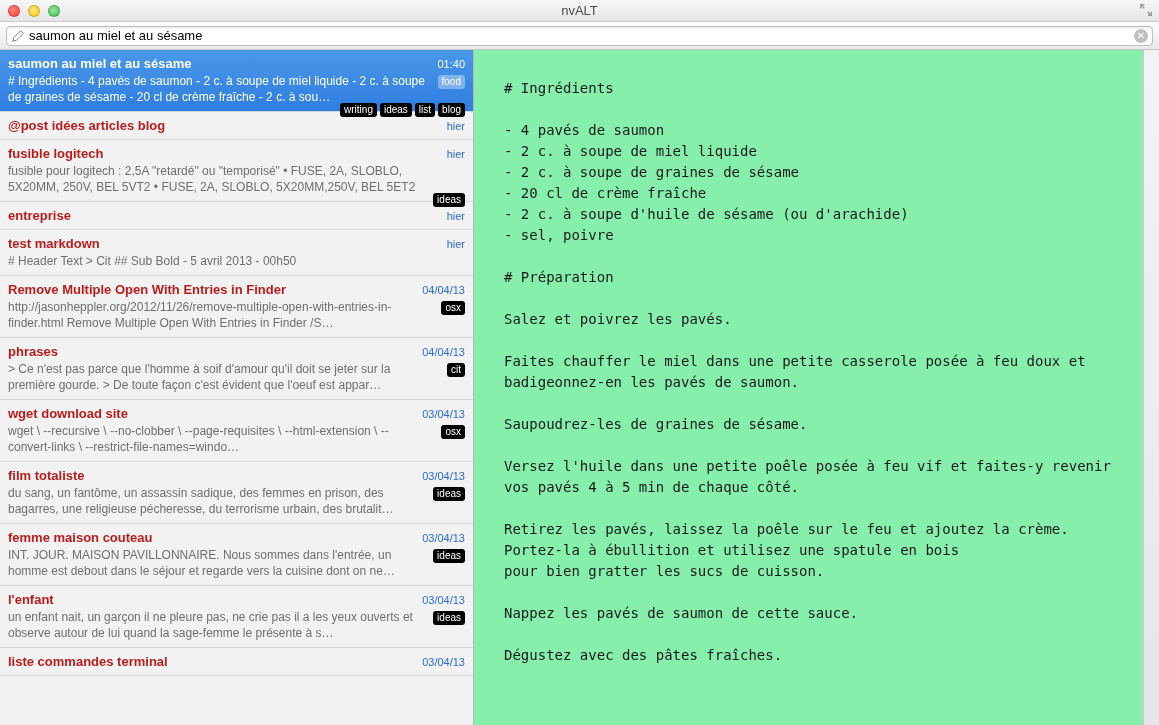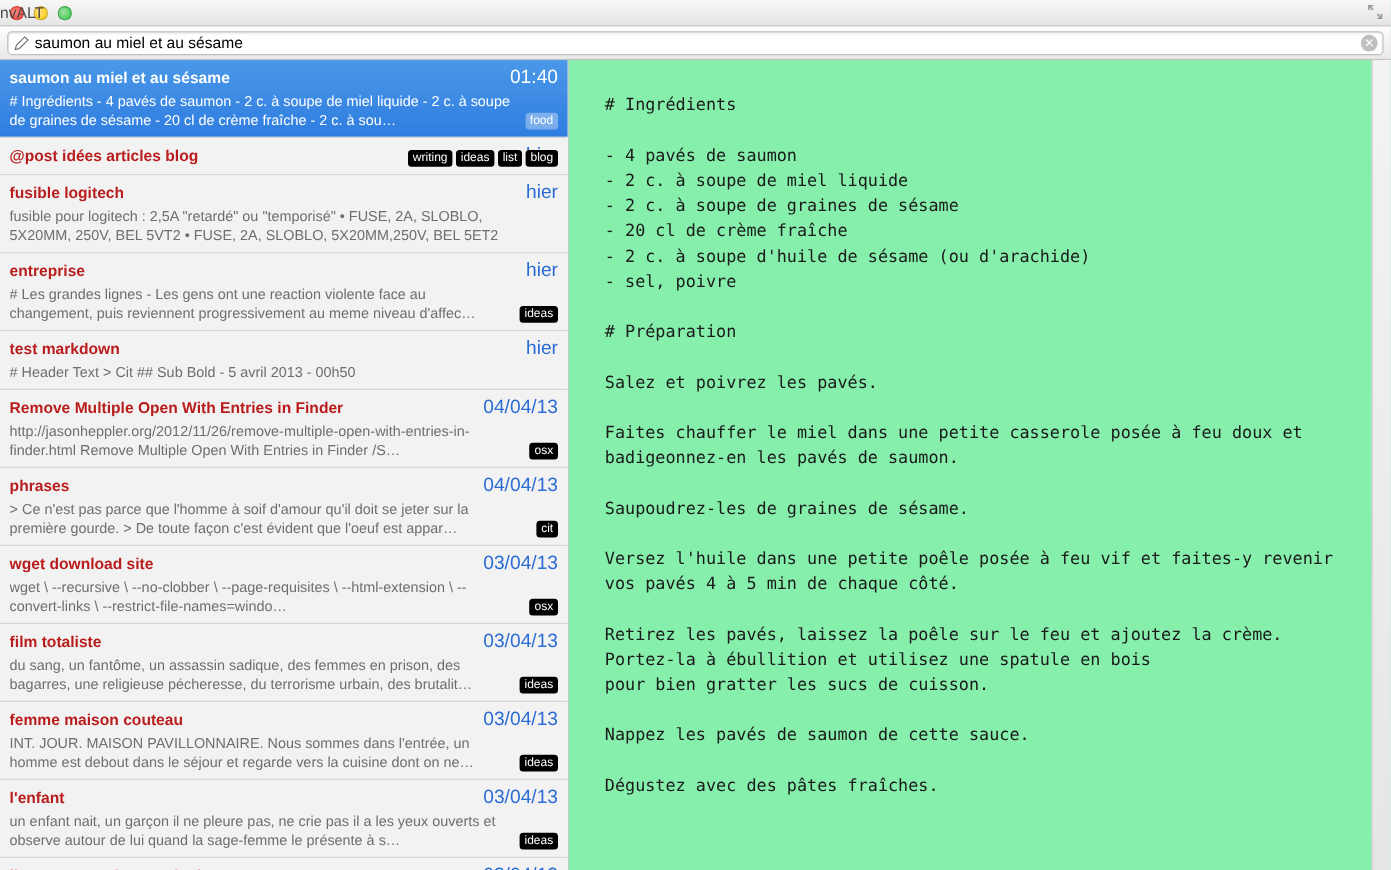--- a/index.html
+++ b/index.html
@@ -29,20 +29,21 @@
 .traffic-light {
   width: 12px; height: 12px; border-radius: 50%;
   border: 0.5px solid rgba(0,0,0,0.2);
 }
 .tl-red { background: radial-gradient(circle at 40% 40%, #ff8a80, #ff3b30); }
 .tl-yellow { background: radial-gradient(circle at 40% 40%, #ffe082, #ffcc00); }
 .tl-green { background: radial-gradient(circle at 40% 40%, #a5e1a5, #28c840); }
 .window-title {
   position: absolute;
   left: 0; right: 0;
+  text-align: center;
   font-size: 13px;
   color: #4a4a4a;
   pointer-events: none;
 }
 .expand-icon {
   position: absolute;
   right: 6px;
   top: 3px;
   width: 14px; height: 14px;
   color: #888;
@@ -115,38 +116,38 @@
 .note-title {
   font-weight: bold;
   font-size: 13px;
   color: #b91c1c;
   white-space: nowrap;
   overflow: hidden;
   text-overflow: ellipsis;
   max-width: 360px;
 }
 .note-date {
-  font-size: 16px;
+  font-size: 11px;
   color: #2b6cd4;
   white-space: nowrap;
 }
 .note-item.selected .note-date { color: #fff; }
 .note-preview {
   font-size: 12px;
   color: #6e6e6e;
   line-height: 1.35;
   margin-top: 2px;
   max-height: 32px;
   overflow: hidden;
   padding-right: 40px;
 }
 .note-tags {
   position: absolute;
   right: 8px;
-  bottom: 6px;
+  bottom: 22px;
   display: flex;
   gap: 3px;
 }
 .tag {
   background: #000000;
   color: #fff;
   font-size: 10px;
   padding: 1px 4px;
   border-radius: 3px;
   line-height: 1.2;
@@ -228,21 +229,20 @@
           <div class="note-date">hier</div>
         </div>
         <div class="note-preview">fusible pour logitech : 2,5A "retardé" ou "temporisé"  • FUSE, 2A, SLOBLO, 5X20MM, 250V, BEL 5VT2  • FUSE, 2A, SLOBLO, 5X20MM,250V, BEL 5ET2  …</div>
         <div class="note-tags"></div>
       </div>
       <div class="note-item">
         <div class="note-header">
           <div class="note-title">entreprise</div>
           <div class="note-date">hier</div>
         </div>
-        <div class="note-preview"># Les grandes lignes  - Les gens ont une reaction violente face au changement, puis reviennent progressivement au meme niveau d'affec…</div>
         <div class="note-tags">
           <span class="tag">ideas</span>
         </div>
       </div>
       <div class="note-item">
         <div class="note-header">
           <div class="note-title">test markdown</div>
           <div class="note-date">hier</div>
         </div>
         <div class="note-preview"># Header  Text  &gt; Cit  ## Sub  Bold  - 5 avril 2013 - 00h50</div>

